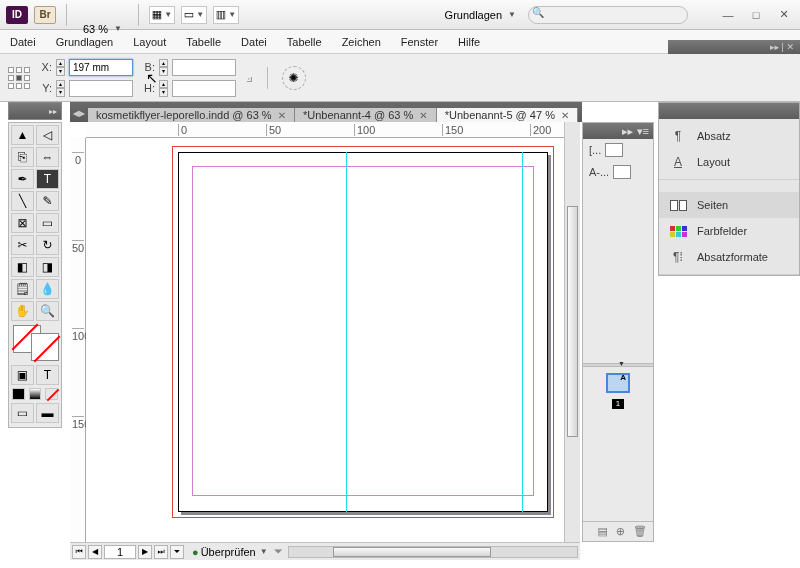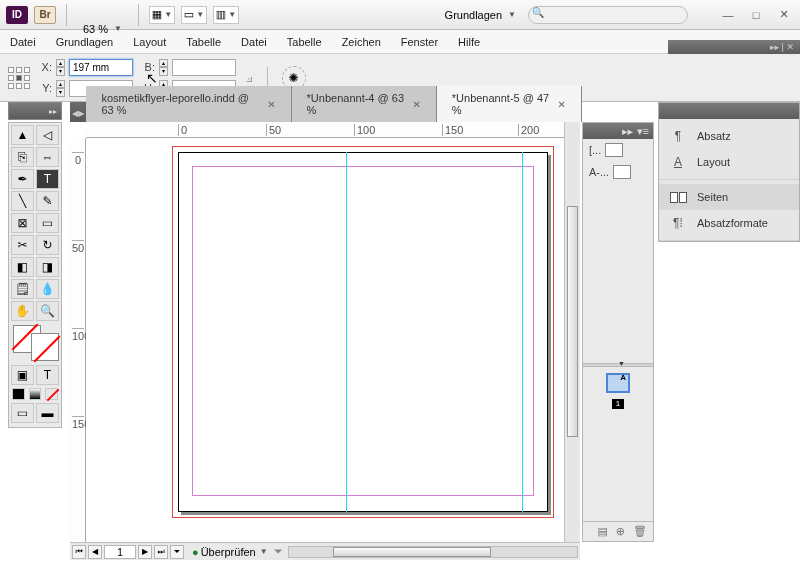--- a/index.html
+++ b/index.html
@@ -25,21 +25,21 @@
 .coord-col { display:flex; flex-direction:column; gap:4px;}
 .coord-row { display:flex; align-items:center; gap:4px; font-size:11px;}
 .coord-row label { width:12px; text-align:right; color:#444;}
 .coord-in { width:64px; height:17px; border:1px solid #aaa; background:#fff; padding-left:3px; font-size:10px;}
 .coord-in.focused { border:1px solid #5a8ed6; box-shadow: 0 0 2px #5a8ed6;}
 .spin { width:9px; height:17px; display:flex; flex-direction:column;}
 .spin div { flex:1; border:1px solid #aaa; background:#eee; font-size:6px; display:flex; align-items:center; justify-content:center; line-height:1;}
 .fx-icon { width:24px; height:24px; border-radius:50%; border:1px dashed #aaa; display:flex; align-items:center; justify-content:center; font-size:12px;}
 
 .doctabs { height: 20px; background: linear-gradient(#6a6a6a,#5a5a5a); display:flex; align-items:flex-end; position:absolute; left:70px; top:102px; right:218px; }
-.doctab { height:36px; background:#c9c9c9; border-right:1px solid #888; padding: 2px 15px; display:flex; align-items:center; gap:6px; font-size:11px; color:#333;}
+.doctab { height:14px; background:#c9c9c9; border-right:1px solid #888; padding: 2px 8px; display:flex; align-items:center; gap:6px; font-size:11px; color:#333;}
 .doctab.active { background:#f5f5f5; }
 .doctab .x { color:#666; font-size:10px;}
 .mini-arrows { width:18px; height:18px; color:#ccc; font-size:8px; display:flex; align-items:center; justify-content:center;}
 
 .toolcol { position:absolute; left:8px; top:122px; width:54px; background:#eaeaea; border:1px solid #b5b5b5; padding:2px;}
 .toolrow { display:flex; gap:2px; margin-bottom:2px;}
 .tool { width:24px; height:20px; background:#e6e6e6; border:1px solid #c8c8c8; display:flex; align-items:center; justify-content:center; font-size:12px;}
 .tool.sel { background:#3a3a3a; color:#fff;}
 .swatch-box { width:50px; height:40px; position:relative; margin:2px 0;}
 .swatch-box .fill { position:absolute; width:28px; height:28px; border:1px solid #888; background:#fff; left:2px; top:2px;}
@@ -73,21 +73,21 @@
 .divider::after { content:"▼"; position:absolute; right:28px; top:-4px; font-size:7px; color:#333;}
 .active-page { margin: 6px auto; width:24px; height:20px; border:2px solid #4b86d6; background:#bcd6f2; position:relative;}
 .active-page .lab { position:absolute; top:-2px; right:2px; font-size:8px; font-weight:bold;}
 .pgnum-lbl { width:12px; height:10px; background:#000; color:#fff; font-size:8px; text-align:center; margin:2px auto;}
 .ppfooter { position:absolute; bottom:0; left:0; right:0; height:20px; border-top:1px solid #bbb; display:flex; justify-content:flex-end; gap:8px; padding:3px 6px; align-items:center; color:#777; font-size:11px;}
 
 .rightbtns { position:absolute; right:0; top:102px; width:142px; background:#e6e6e6; border:1px solid #b0b0b0;}
 .rightbtns .hdr { height:16px; background:linear-gradient(#7a7a7a,#5c5c5c);}
 .rightbtns .grp { border-bottom: 1px solid #cfcfcf; padding:4px 0;}
 .pbtn { display:flex; align-items:center; gap:10px; padding: 6px 10px; color:#333;}
-.pbtn:hover, .pbtn.sel { background: #d8d8d8;}
+.pbtn:hover, .pbtn.sel { background: #d8d8d8; margin-top: 8px;}
 .pbtn .pic { width:18px; height:14px; display:flex; align-items:center; justify-content:center; color:#555; font-size:12px;}
 
 .flyhdr { position:absolute; right:0; top:40px; width:132px; height:14px; background:linear-gradient(#7a7a7a,#5c5c5c); display:flex; justify-content:flex-end; padding-right:6px; color:#ccc; font-size:9px; align-items:center;}
 .canvas-vscroll { position:absolute; left:564px; top:122px; width:16px; height:420px; background:#e6e6e6; border-left:1px solid #c0c0c0;}
 .canvas-vscroll .vthumb { position:absolute; top:20%; height:55%; left:2px; right:2px; background:linear-gradient(90deg,#fafafa,#d5d5d5); border:1px solid #999;}
 
 .cursor-arrow { position:absolute; font-size:14px; color:#000; pointer-events:none;}
 .pages-icon { display:grid; grid-template-columns: 8px 8px; gap:1px;}
 .pages-icon div{ height:11px; border:1px solid #555; background:#fff;}
 .swatches-icon { display:grid; grid-template-columns: 5px 5px 5px; grid-template-rows: 5px 5px; gap:1px;}
@@ -264,21 +264,21 @@
       <div class="tool">▬</div>
     </div>
 </div>
 
 <div class="workarea">
   <div class="hruler">
     <span class="rtick" style="left:92px">0</span>
     <span class="rtick" style="left:180px">50</span>
     <span class="rtick" style="left:268px">100</span>
     <span class="rtick" style="left:356px">150</span>
-    <span class="rtick" style="left:432px">200</span>
+    <span class="rtick" style="left:444px">200</span>
   </div>
   <div class="vruler">
     <span class="vtick" style="top:14px">0</span>
     <span class="vtick" style="top:102px">50</span>
     <span class="vtick" style="top:190px">100</span>
     <span class="vtick" style="top:278px">150</span>
   </div>
   <div class="canvas">
     <div class="bleed"></div>
     <div class="page"></div>
@@ -350,17 +350,30 @@
     <div class="pbtn sel">
         <span class="pic">
           <span class="pages-icon">
             <div></div>
             <div></div>
           </span>
         </span>
         <span>Seiten</span>
       </div>
     <div class="pbtn">
+        <span class="pic">
+          <span class="swatches-icon">
+            <div></div>
+            <div></div>
+            <div></div>
+            <div></div>
+            <div></div>
+            <div></div>
+          </span>
+        </span>
+        <span>Farbfelder</span>
+      </div>
+    <div class="pbtn">
         <span class="pic">¶⁞</span>
         <span>Absatzformate</span>
       </div>
   </div>
 </div>
 
 </body></html>

